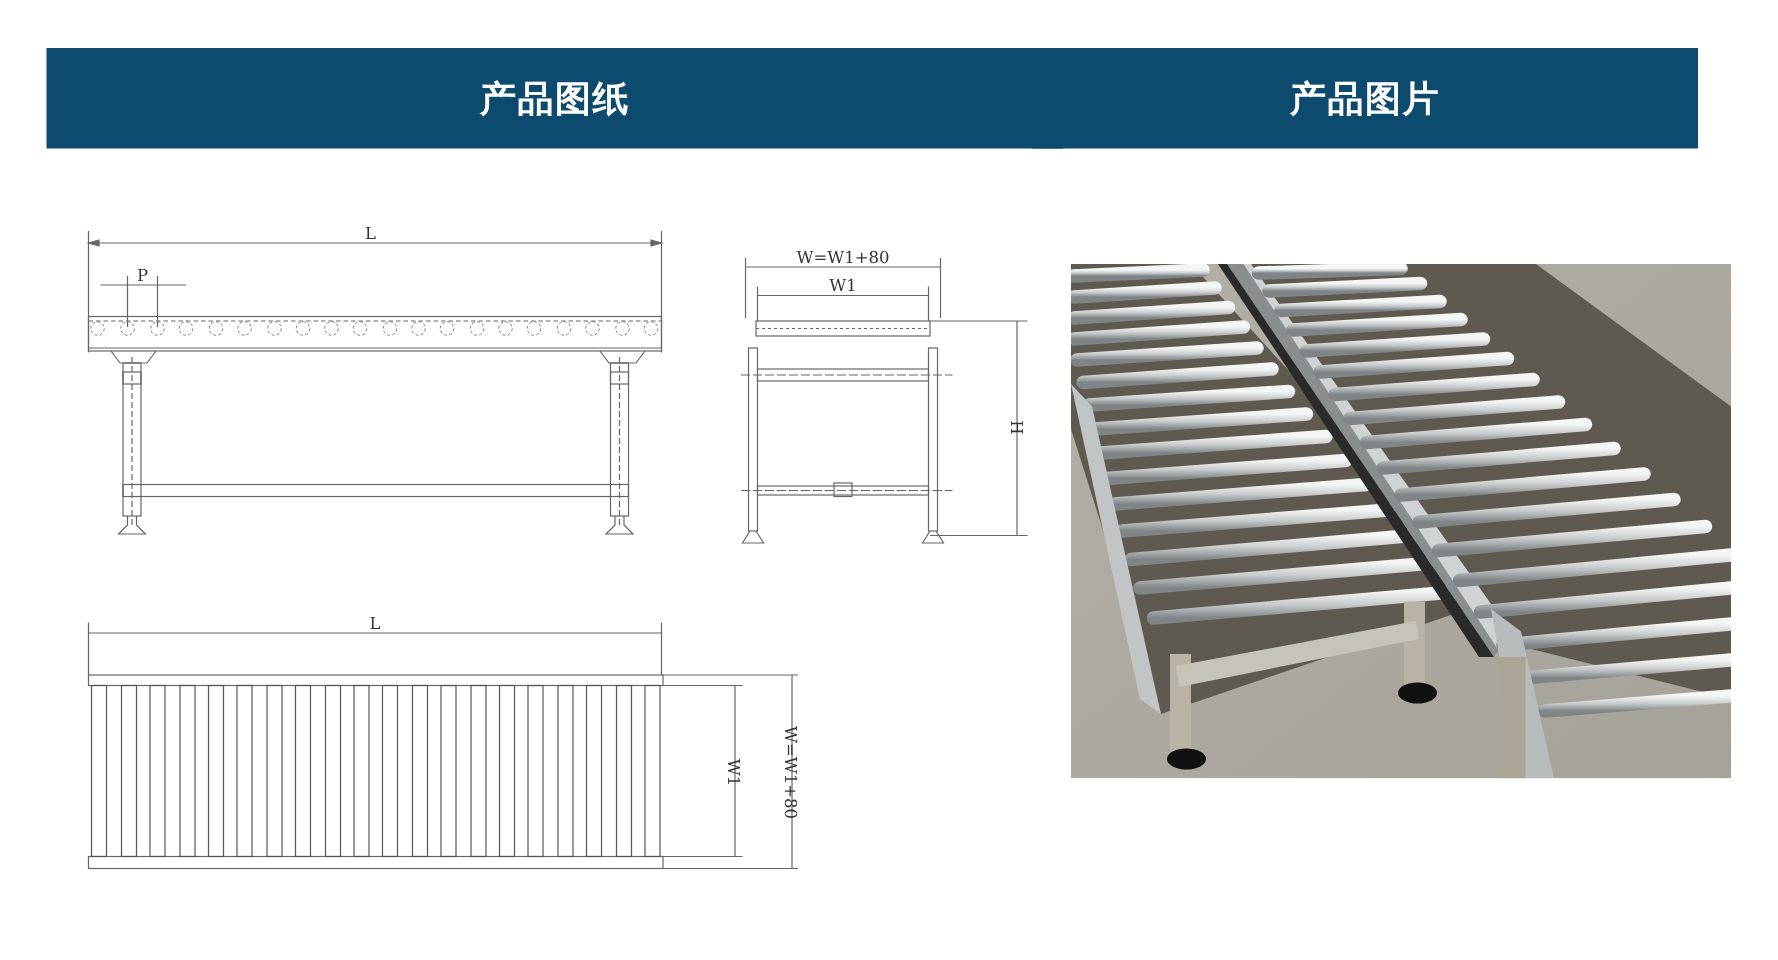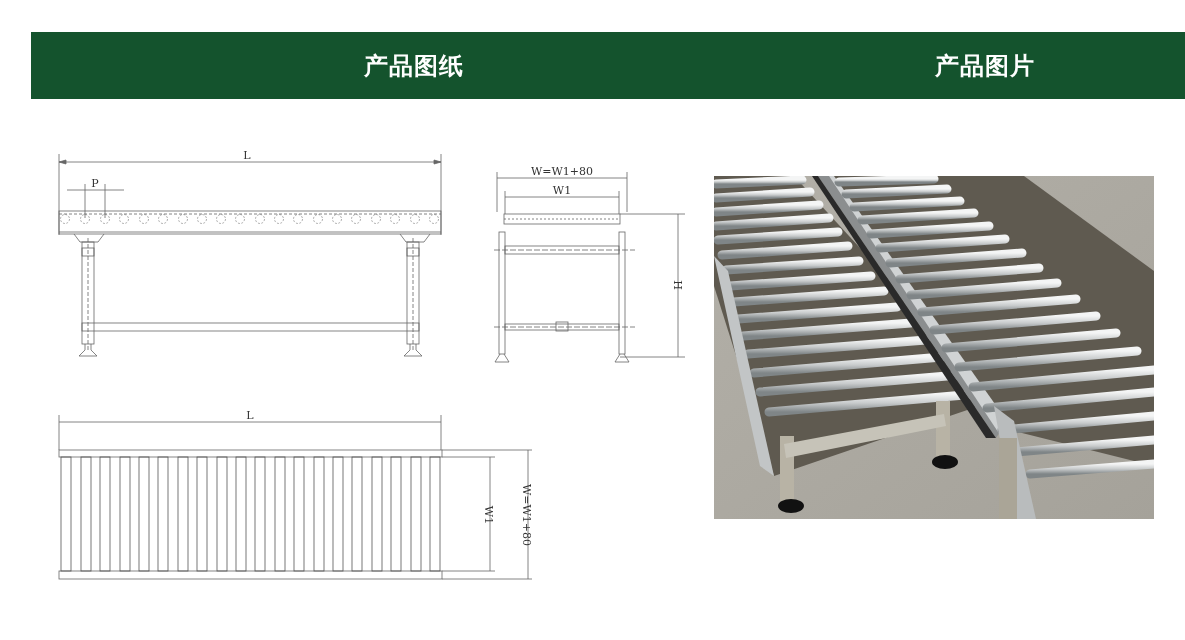--- a/index.html
+++ b/index.html
@@ -1,19 +1,19 @@
 <!DOCTYPE html>
 <html><head>
 <meta charset="utf-8">
 <style>
   html,body{margin:0;padding:0;background:#fff;}
   body{width:1185px;height:640px;position:relative;overflow:hidden;font-family:"DejaVu Sans","Liberation Sans",sans-serif;}
-  .hdr{position:absolute;top:32px;height:67px;background:#14532d;color:#fff;display:flex;align-items:center;justify-content:center;font-size:24px;font-weight:bold;letter-spacing:1px;padding-left:44px;}
+  .hdr{position:absolute;top:32px;height:67px;background:#0c4a6e;color:#fff;display:flex;align-items:center;justify-content:center;font-size:24px;font-weight:bold;letter-spacing:1px;}
   .hdr-left{left:31px;width:678px;}
-  .hdr-right{left:719px;width:444px;}
+  .hdr-right{left:688px;width:444px;}
   .drawing{position:absolute;}
   .dim-text{font-family:"DejaVu Serif","Liberation Serif",serif;font-size:11px;fill:#333;}
   .photo{position:absolute;left:714px;top:176px;width:440px;height:343px;overflow:hidden;}
 </style>
 </head>
 <body>
 
 <div class="hdr hdr-left">
   <span>产品图纸</span>
 </div>

